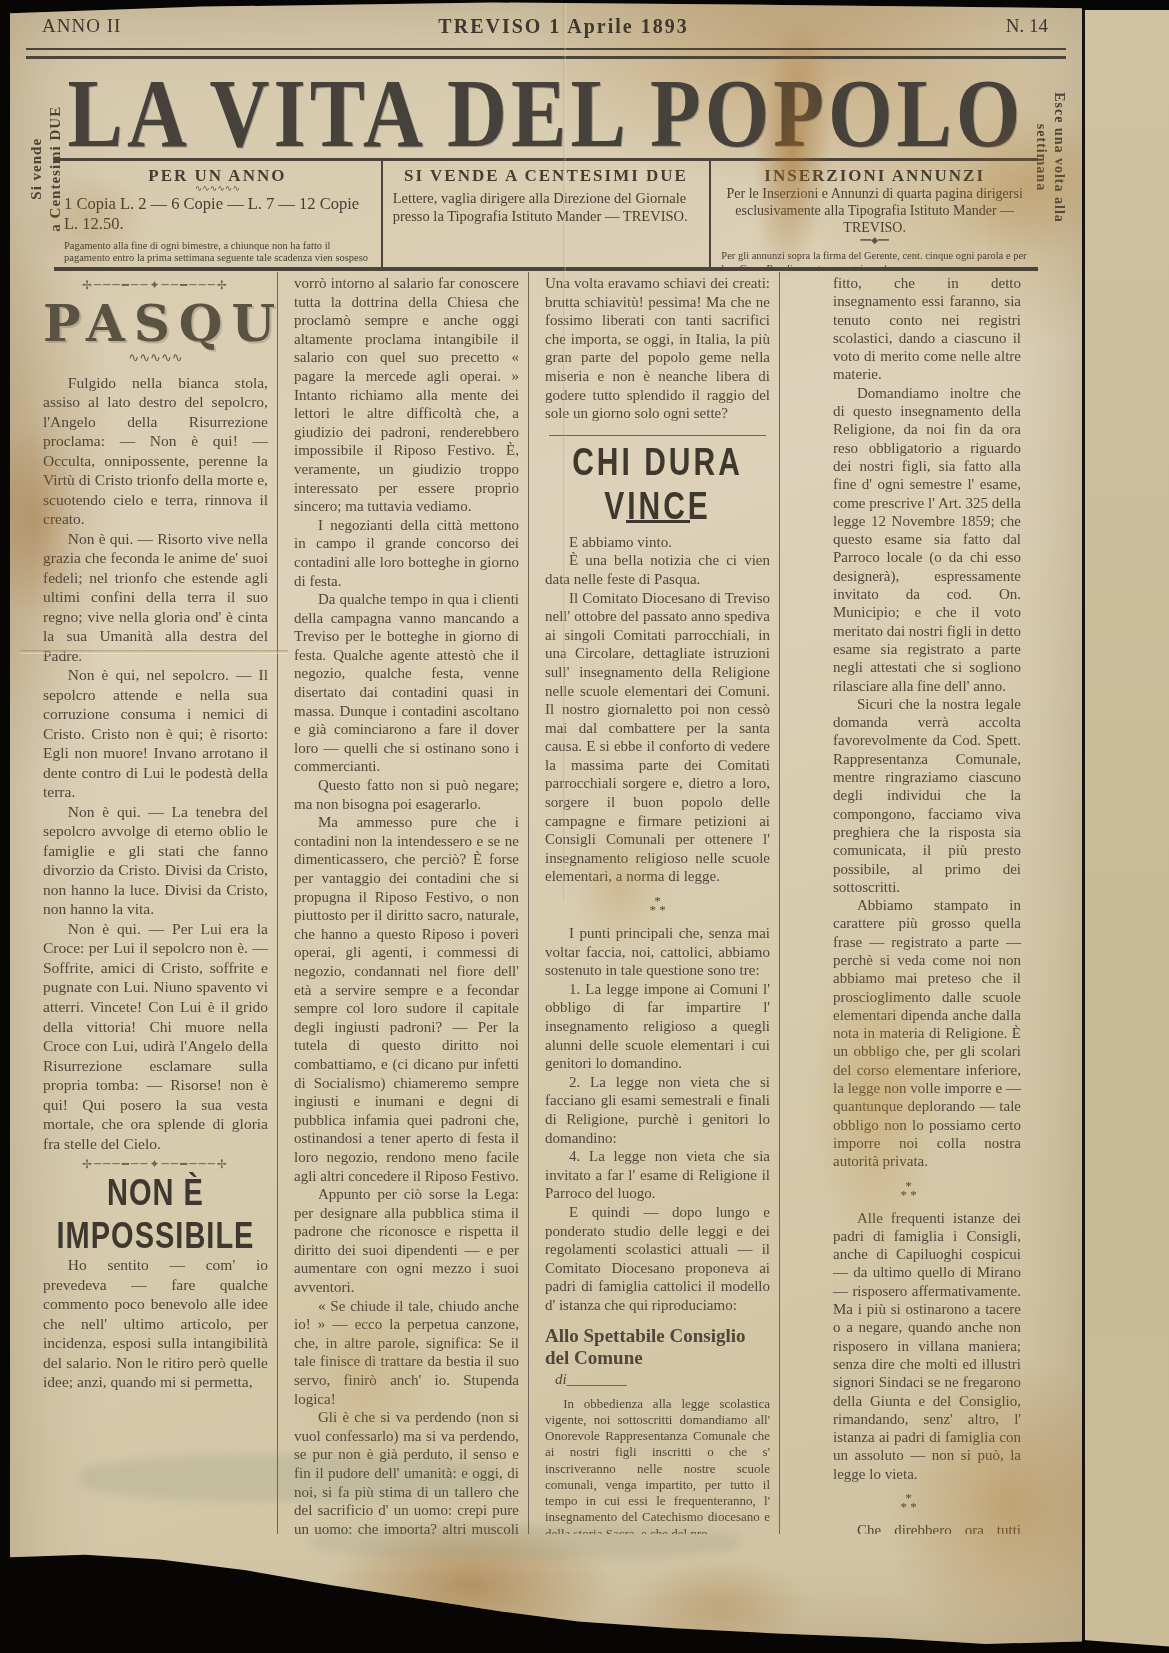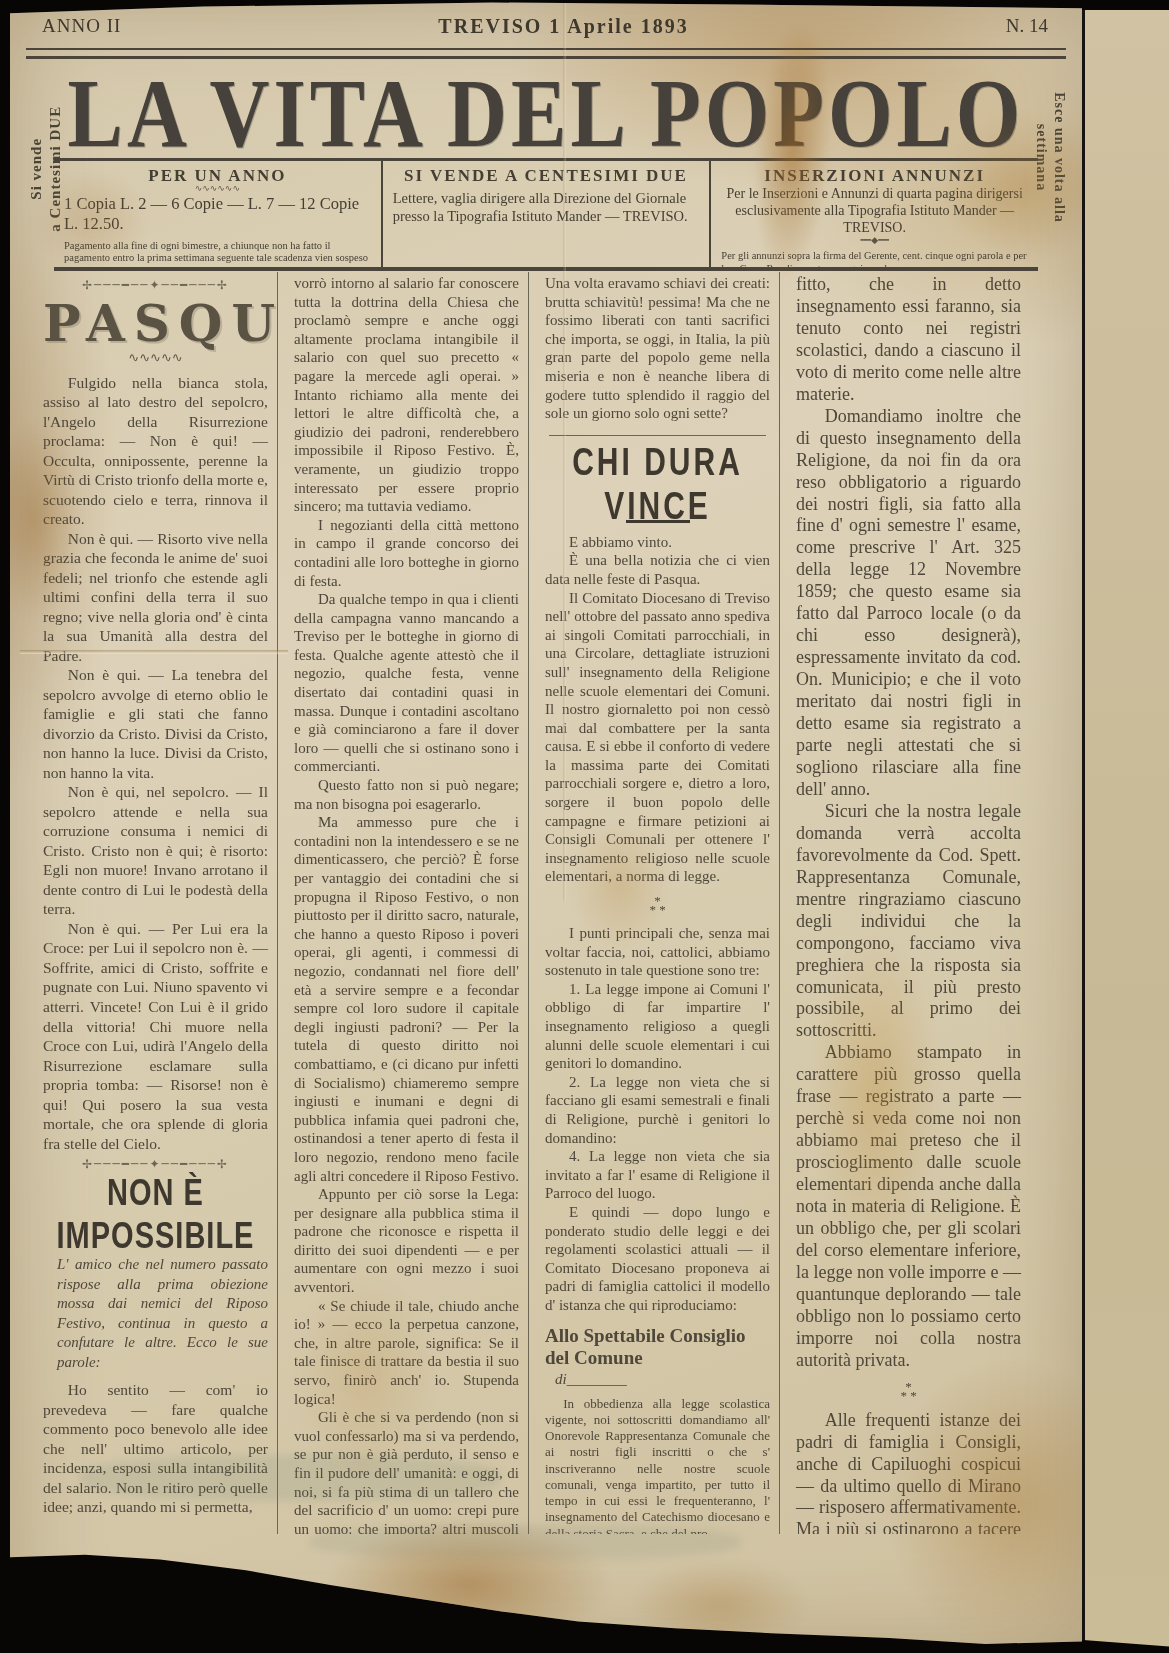--- a/index.html
+++ b/index.html
@@ -58,21 +58,21 @@
   .ibox .bbody{font-size:14.5px;line-height:1.22;margin-top:4px;}
   .ibox .bsub{text-align:center;font-size:14px;line-height:1.2;}
   .ibox .dash{display:block;text-align:center;font-size:9px;line-height:8px;color:#5c5545;}
   
   .columns{position:absolute;top:272px;left:24px;right:52px;height:1262px;
     display:flex;overflow:hidden;color:#4e473a;}
   .col{flex:1;padding:2px 9px 0;overflow:hidden;}
   .col + .col{border-left:1px solid #6e6654;padding-left:16px;}
   .p{font-size:15px;line-height:1.24;text-align:justify;text-indent:1.6em;margin:0;}
   .col1 .p{font-size:15.5px;line-height:1.26;}
-  .col4 .p{font-size:18px;line-height:1.22;}
+  .col4 .p{font-size:15px;line-height:1.22;margin-left:37px;}
   .p.cont{text-indent:0;}
   .ornament{text-align:center;color:#6e6757;font-family:"DejaVu Sans",sans-serif;
     font-size:12px;letter-spacing:2px;margin:4px 0 6px;}
   .pasqua{text-align:center;font-family:"DejaVu Serif",serif;font-weight:bold;
     font-size:50px;letter-spacing:9px;color:#5a5242;line-height:1.05;
     text-shadow:2px 2px 0 rgba(90,82,66,.25);}
   .squiggle{text-align:center;color:#5c5545;font-family:"DejaVu Sans",sans-serif;
     font-size:13px;line-height:10px;margin:2px 0 10px;}
   .h-sans{text-align:center;font-family:"Liberation Sans",sans-serif;font-weight:700;
     color:#3e382e;transform:scaleY(1.3);transform-origin:center;letter-spacing:1px;}
@@ -133,26 +133,25 @@
     </div>
 
     <div class="columns">
 
       <div class="col col1">
         <div class="ornament">✢───━──✦──━───✢</div>
         <div class="pasqua">PASQUA</div>
         <div class="squiggle">∿∿∿∿∿</div>
         <p class="p">Fulgido nella bianca stola, assiso al lato destro del sepolcro, l'Angelo della Risurrezione proclama: — Non è qui! — Occulta, onnipossente, perenne la Virtù di Cristo trionfo della morte e, scuotendo cielo e terra, rinnova il creato.</p>
         <p class="p">Non è qui. — Risorto vive nella grazia che feconda le anime de' suoi fedeli; nel trionfo che estende agli ultimi confini della terra il suo regno; vive nella gloria ond' è cinta la sua Umanità alla destra del Padre.</p>
+        <p class="p">Non è qui, nel sepolcro. — Il sepolcro attende e nella sua corruzione consuma i nemici di Cristo. Cristo non è qui; è risorto: Egli non muore! Invano arrotano il dente contro di Lui le podestà della terra.</p>
         <p class="p">Non è qui. — La tenebra del sepolcro avvolge di eterno oblio le famiglie e gli stati che fanno divorzio da Cristo. Divisi da Cristo, non hanno la luce. Divisi da Cristo, non hanno la vita.</p>
-        <p class="p">Non è qui, nel sepolcro. — Il sepolcro attende e nella sua corruzione consuma i nemici di Cristo. Cristo non è qui; è risorto: Egli non muore! Invano arrotano il dente contro di Lui le podestà della terra.</p>
         <p class="p">Non è qui. — Per Lui era la Croce: per Lui il sepolcro non è. — Soffrite, amici di Cristo, soffrite e pugnate con Lui. Niuno spavento vi atterri. Vincete! Con Lui è il grido della vittoria! Chi muore nella Croce con Lui, udirà l'Angelo della Risurrezione esclamare sulla propria tomba: — Risorse! non è qui! Qui posero la sua vesta mortale, che ora splende di gloria fra stelle del Cielo.</p>
         <div class="ornament">✢───━──✦──━───✢</div>
         <div class="h-sans h-nonimp">NON È IMPOSSIBILE</div>
-        <div class="intro">L' amico che nel numero passato rispose alla prima obiezione mossa dai nemici del Riposo Festivo, continua in questo a confutare le altre. Ecco le sue parole:</div>
         <p class="p">Ho sentito — com' io prevedeva — fare qualche commento poco benevolo alle idee che nell' ultimo articolo, per incidenza, esposi sulla intangibilità del salario. Non le ritiro però quelle idee; anzi, quando mi si permetta,</p>
       </div>
 
       <div class="col col2">
         <p class="p cont">vorrò intorno al salario far conoscere tutta la dottrina della Chiesa che proclamò sempre e anche oggi altamente proclama intangibile il salario con quel suo precetto « pagare la mercede agli operai. » Intanto richiamo alla mente dei lettori le altre difficoltà che, a giudizio dei padroni, renderebbero impossibile il Riposo Festivo. È, veramente, un giudizio troppo interessato per essere proprio sincero; ma tuttavia vediamo.</p>
         <p class="p">I negozianti della città mettono in campo il grande concorso dei contadini alle loro botteghe in giorno di festa.</p>
         <p class="p">Da qualche tempo in qua i clienti della campagna vanno mancando a Treviso per le botteghe in giorno di festa. Qualche agente attestò che il negozio, qualche festa, venne disertato dai contadini quasi in massa. Dunque i contadini ascoltano e già cominciarono a fare il dover loro — quelli che si ostinano sono i commercianti.</p>
         <p class="p">Questo fatto non si può negare; ma non bisogna poi esagerarlo.</p>
         <p class="p">Ma ammesso pure che i contadini non la intendessero e se ne dimenticassero, che perciò? È forse per vantaggio dei contadini che si propugna il Riposo Festivo, o non piuttosto per il diritto sacro, naturale, che hanno a questo Riposo i poveri operai, gli agenti, i commessi di negozio, condannati nel fiore dell' età a servire sempre e a fecondar sempre col loro sudore il capitale degli ingiusti padroni? — Per la tutela di questo diritto noi combattiamo, e (ci dicano pur infetti di Socialismo) chiameremo sempre ingiusti e inumani e degni di pubblica infamia quei padroni che, ostinandosi a tener aperto di festa il loro negozio, rendono meno facile agli altri concedere il Riposo Festivo.</p>
         <p class="p">Appunto per ciò sorse la Lega: per designare alla pubblica stima il padrone che riconosce e rispetta il diritto dei suoi dipendenti — e per aumentare con ogni mezzo i suoi avventori.</p>

